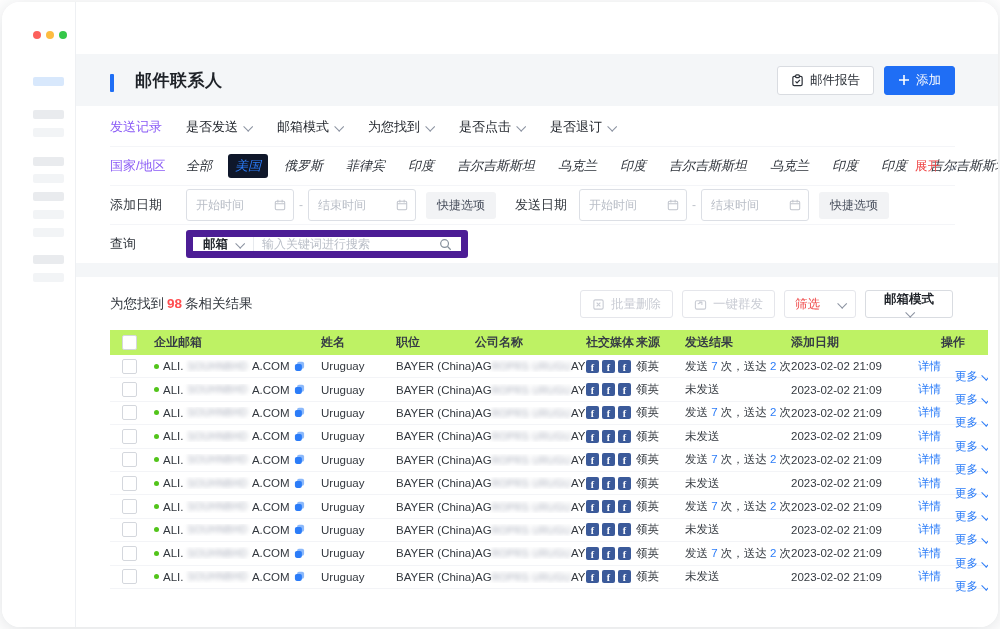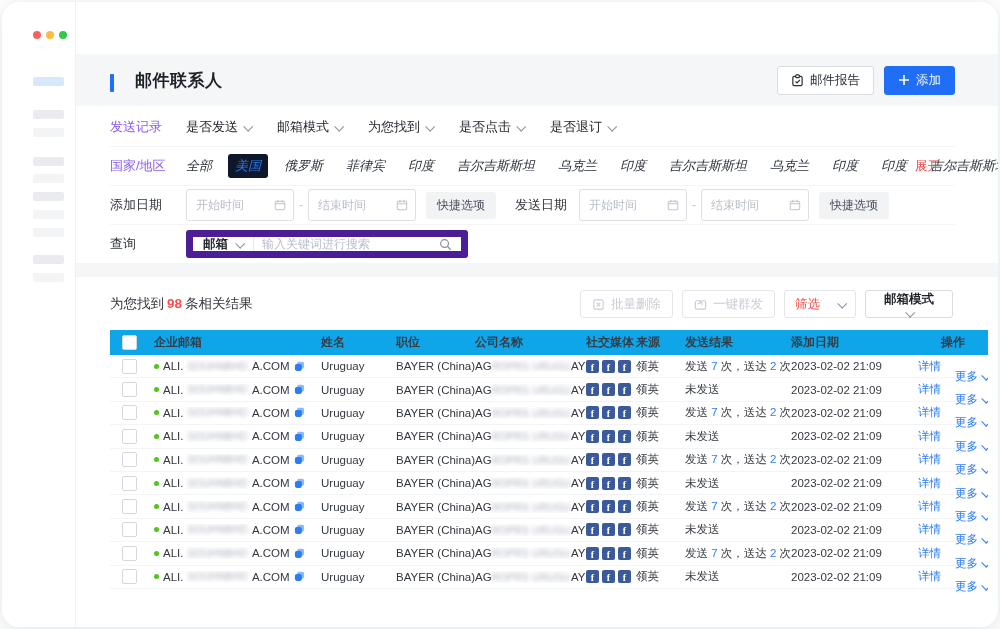--- a/index.html
+++ b/index.html
@@ -46,21 +46,21 @@
   .results{padding:13px 15px 0 34px;background:#fff;}
   .res-head{display:flex;align-items:center;padding-right:30px;}
   .found{font-size:13.5px;color:#33383f;}
   .found .cnt{color:#ff4d4f;font-weight:600;margin:0 3px;}
   .res-actions{margin-left:auto;display:flex;gap:9px;}
   .rbtn{height:28px;border:1px solid #e5e6eb;border-radius:3px;background:#fff;color:#c9ccd4;font-size:12.5px;display:flex;align-items:center;gap:6px;padding:0 11px;box-sizing:border-box;}
   .rsel{height:28px;border:1px solid #e5e6eb;border-radius:3px;background:#fff;font-size:12.5px;display:flex;align-items:center;justify-content:space-between;padding:0 10px;box-sizing:border-box;cursor:pointer;}
   .rsel.placeholder{color:#ef4444;width:72px;}
   .rsel.mode{color:#1f2329;font-weight:600;width:88px;border-color:#d9dce1;flex-direction:column;}
   .table{margin-top:12px;width:878px;}
-  .thead{display:flex;align-items:center;height:25px;background:#0ea5e9;font-size:12px;color:#363c45;font-weight:600;}
+  .thead{display:flex;align-items:center;height:25px;background:#bef264;font-size:12px;color:#363c45;font-weight:600;}
   .tr{display:flex;align-items:center;height:22.4px;border-bottom:1px solid #f3f4f7;font-size:11.5px;color:#33383f;}
   .c{flex:none;white-space:nowrap;overflow:hidden;box-sizing:border-box;}
   .c-check{width:44px;display:flex;align-items:center;}
   .cb{width:13px;height:13px;border:1px solid #d4d7dd;border-radius:2px;background:#fff;margin-left:12px;cursor:pointer;}
   .c-email{width:167px;display:flex;align-items:center;gap:4px;}
   .gdot{width:5px;height:5px;border-radius:50%;background:#52c41a;flex:none;}
   .masked{filter:blur(2.2px);color:#a9aebb;font-size:10px;letter-spacing:.4px;}
   .c-name{width:75px;} .c-pos{width:79px;} .c-comp{width:111px;}
   .c-social{width:50px;display:flex;align-items:center;gap:3px;}
   .fb{width:13px;height:13px;background:#3b5a9a;color:#fff;border-radius:2px;display:flex;align-items:flex-end;justify-content:center;font-size:10px;font-weight:700;line-height:11px;cursor:pointer;font-family:"Liberation Serif",serif;}

